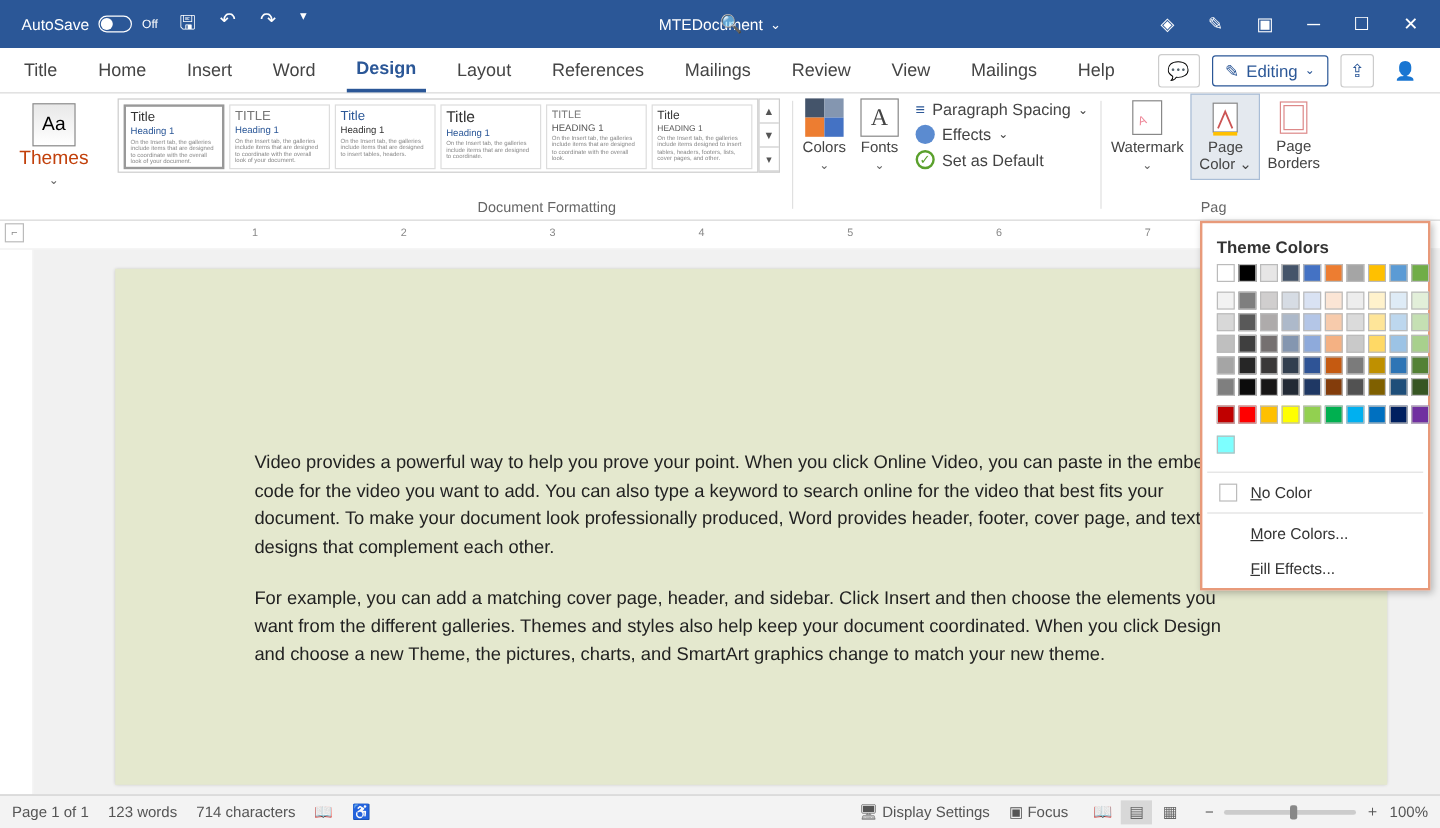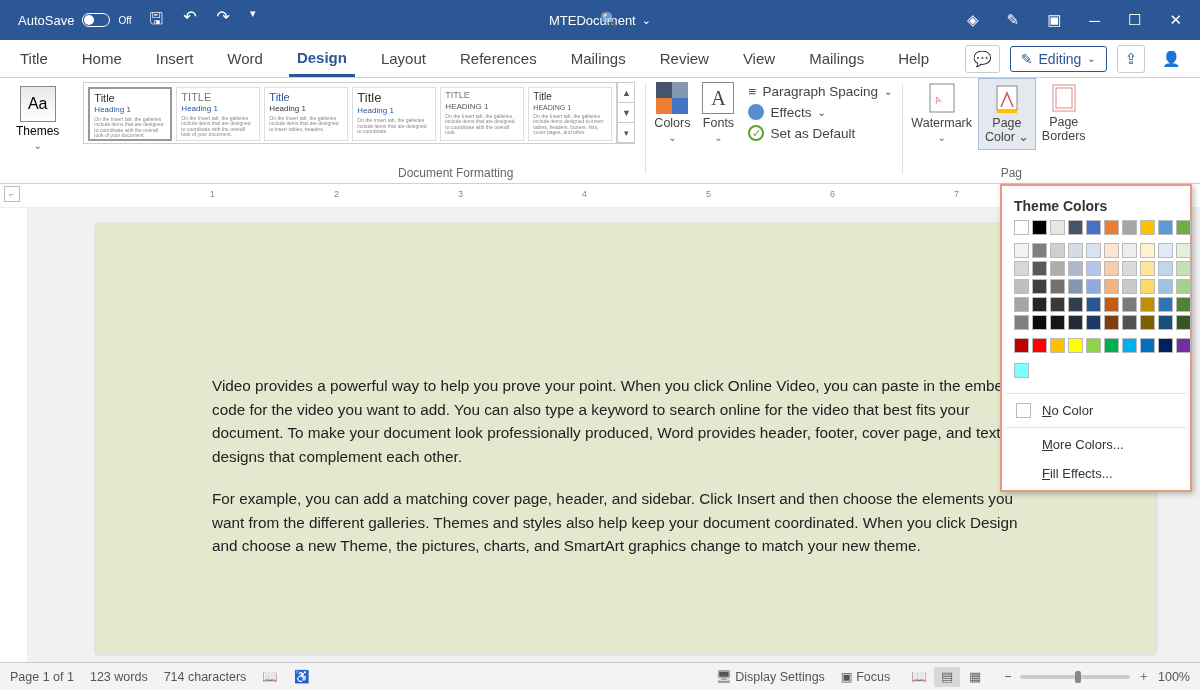--- a/index.html
+++ b/index.html
@@ -25,21 +25,21 @@
   .editing-btn { border: 1px solid #2b5797; color: #2b5797; padding: 4px 10px; border-radius: 3px; display: flex; align-items: center; gap: 6px; font-size: 14px; }
   .comment-btn, .share-btn, .meet-btn { border:1px solid #ccc; padding:4px 7px; border-radius:3px; color:#2b5797; }
 
   
   .ribbon { height: 106px; background: #fff; display: flex; align-items: flex-start; border-bottom: 1px solid #d0d0d0; position: relative; }
   .group { display: flex; flex-direction: column; align-items: center; padding: 4px 8px; height: 100%; }
   .vsep { width: 1px; height: 90px; background: #e0e0e0; margin: 6px 2px; }
 
   .themes-btn { display: flex; flex-direction: column; align-items: center; gap: 2px; padding: 4px 8px; }
   .themes-icon { width: 36px; height: 36px; border: 1px solid #888; display:flex; align-items:center; justify-content:center; font-size:16px; background:linear-gradient(#e8e8e8,#fff); }
-  .themes-btn .lbl { font-size: 12px; color:#000000; }
+  .themes-btn .lbl { font-size: 16px; color:#c2410c; }
 
   .style-gallery { display: flex; gap: 4px; padding: 4px; border:1px solid #ccc; height:62px; }
   .style-item { width: 84px; height: 54px; border: 1px solid #ddd; padding: 3px 4px; overflow: hidden; font-size: 8px; line-height: 1.1; background:#fff; }
   .style-item.active { border: 2px solid #999; }
   .style-item .t { font-size: 11px; color: #333; }
   .style-item .h { font-size: 8px; color: #2b5797; margin-top: 2px; }
   .style-item .body { font-size: 5px; color: #888; margin-top:2px; }
   .gallery-scroll { width:18px; display:flex; flex-direction:column; border:1px solid #ccc; }
   .gallery-scroll div { flex:1; display:flex; align-items:center; justify-content:center; font-size:9px; border-bottom:1px solid #ccc; color:#555;}
 

